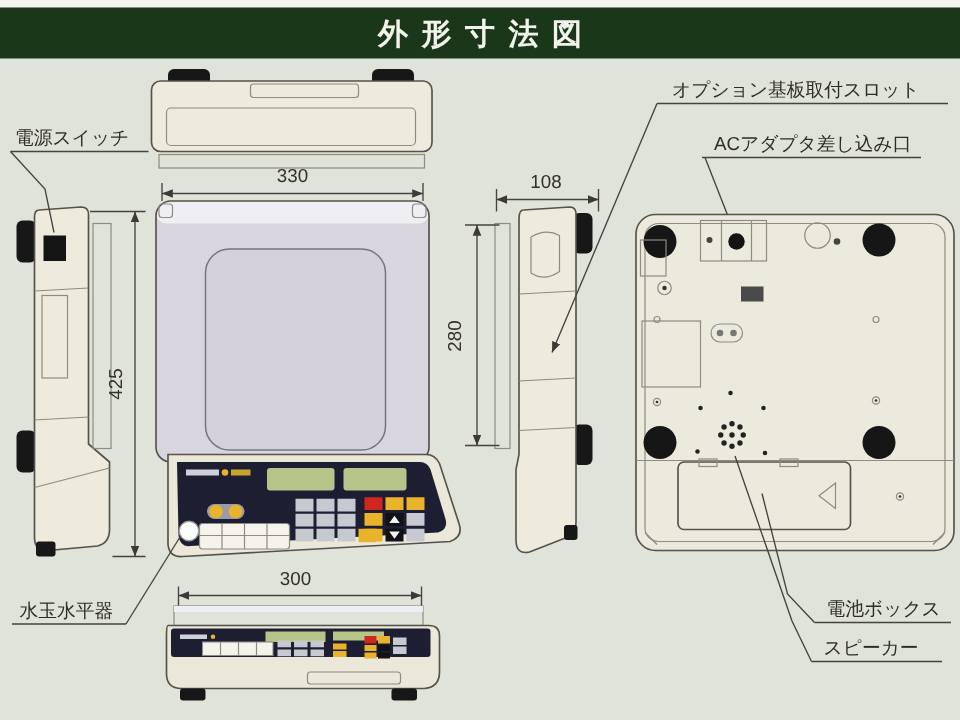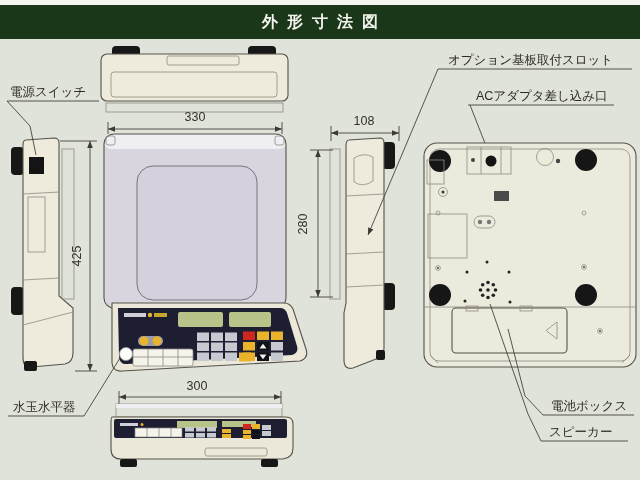--- a/index.html
+++ b/index.html
@@ -1,21 +1,21 @@
 <!DOCTYPE html>
 <html><head>
 <meta charset="utf-8">
 <style>
   html,body{margin:0;padding:0;background:#ffffff;}
   .page{position:relative;width:640px;height:480px;background:#dfe3d9;overflow:hidden;
         font-family:"Liberation Sans",sans-serif;}
   .page::before{content:"";position:absolute;left:0;top:0;width:640px;height:5px;background:#f4f5f1;}
   .titlebar{position:absolute;left:0;top:5px;width:640px;height:34px;background:#1a3819;
             display:flex;align-items:center;justify-content:center;}
-  .titlebar span{color:#f2f3ec;font-size:16px;font-weight:bold;letter-spacing:9px;text-indent:9px;}
+  .titlebar span{color:#f2f3ec;font-size:20px;font-weight:bold;letter-spacing:9px;text-indent:9px;}
   svg{position:absolute;left:0;top:0;}
   .jp{font-size:12.5px;fill:#2e2c29;}
   .dim{font-size:12.5px;fill:#33312d;}
   .ln{stroke:#45433f;stroke-width:0.9;fill:none;}
   .out{stroke:#55524b;stroke-width:1.1;}
   .thin{stroke:#8e8b80;stroke-width:0.8;fill:none;}
 </style>
 </head>
 <body>
 

